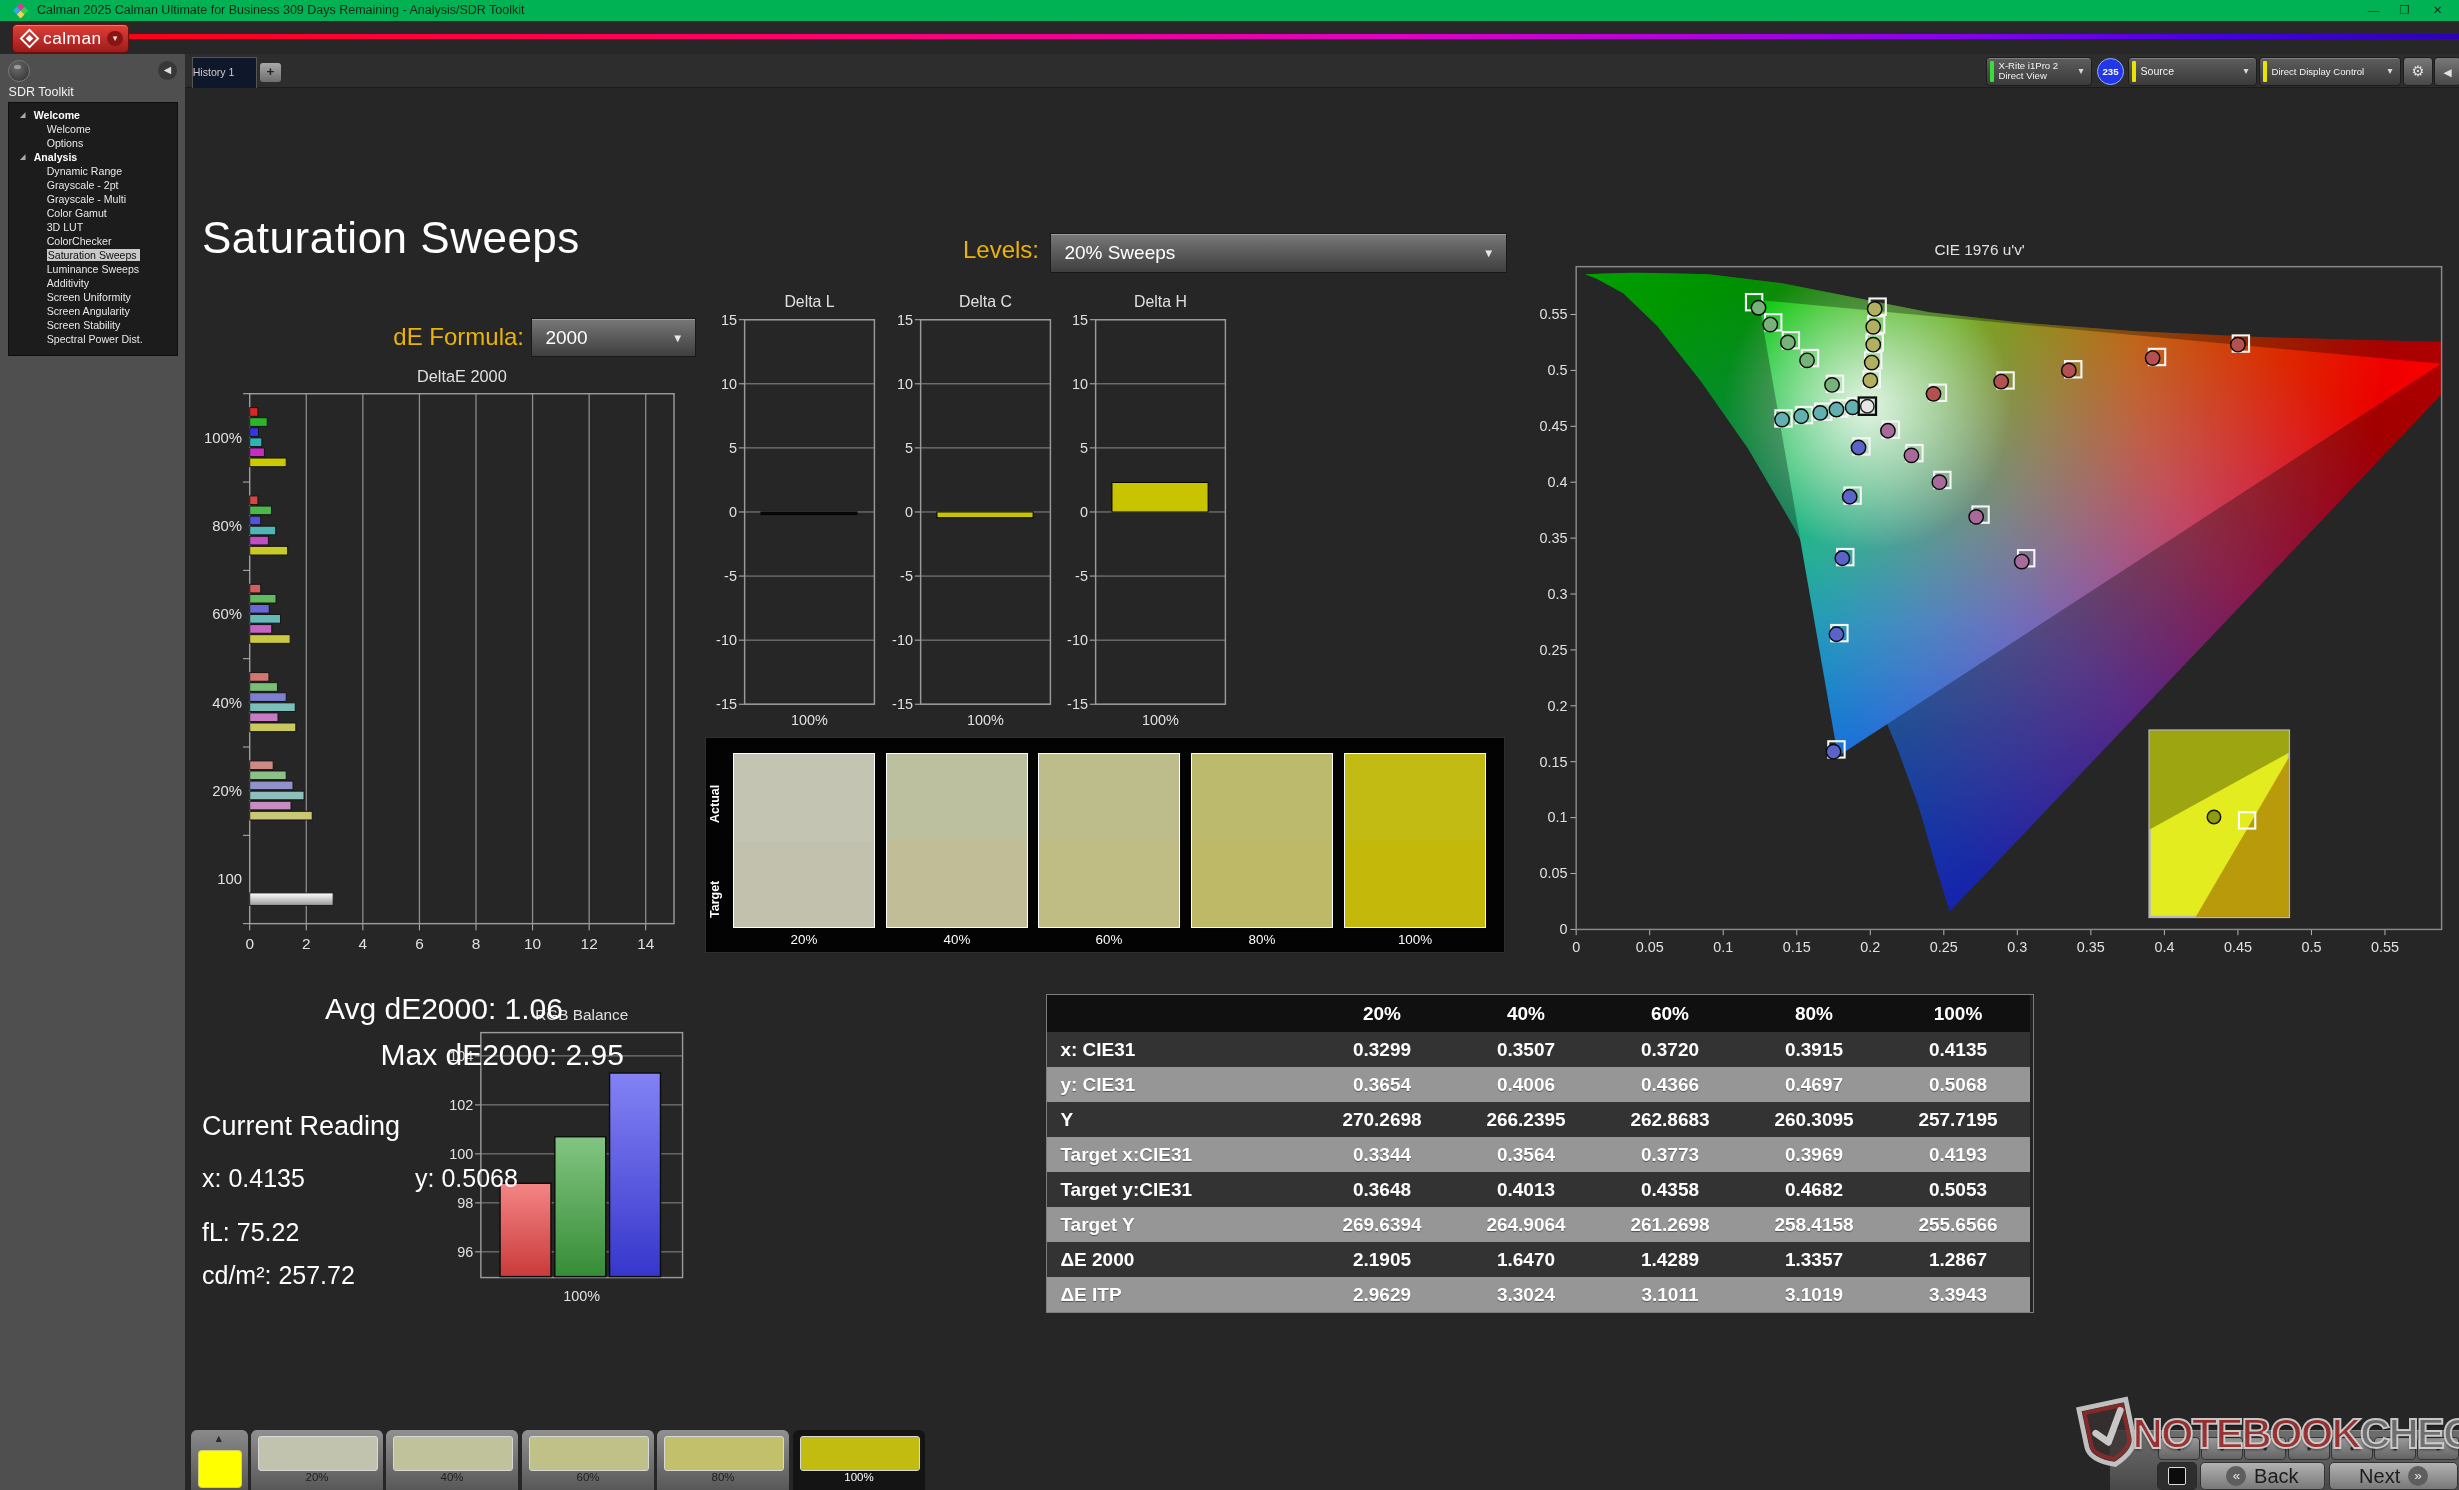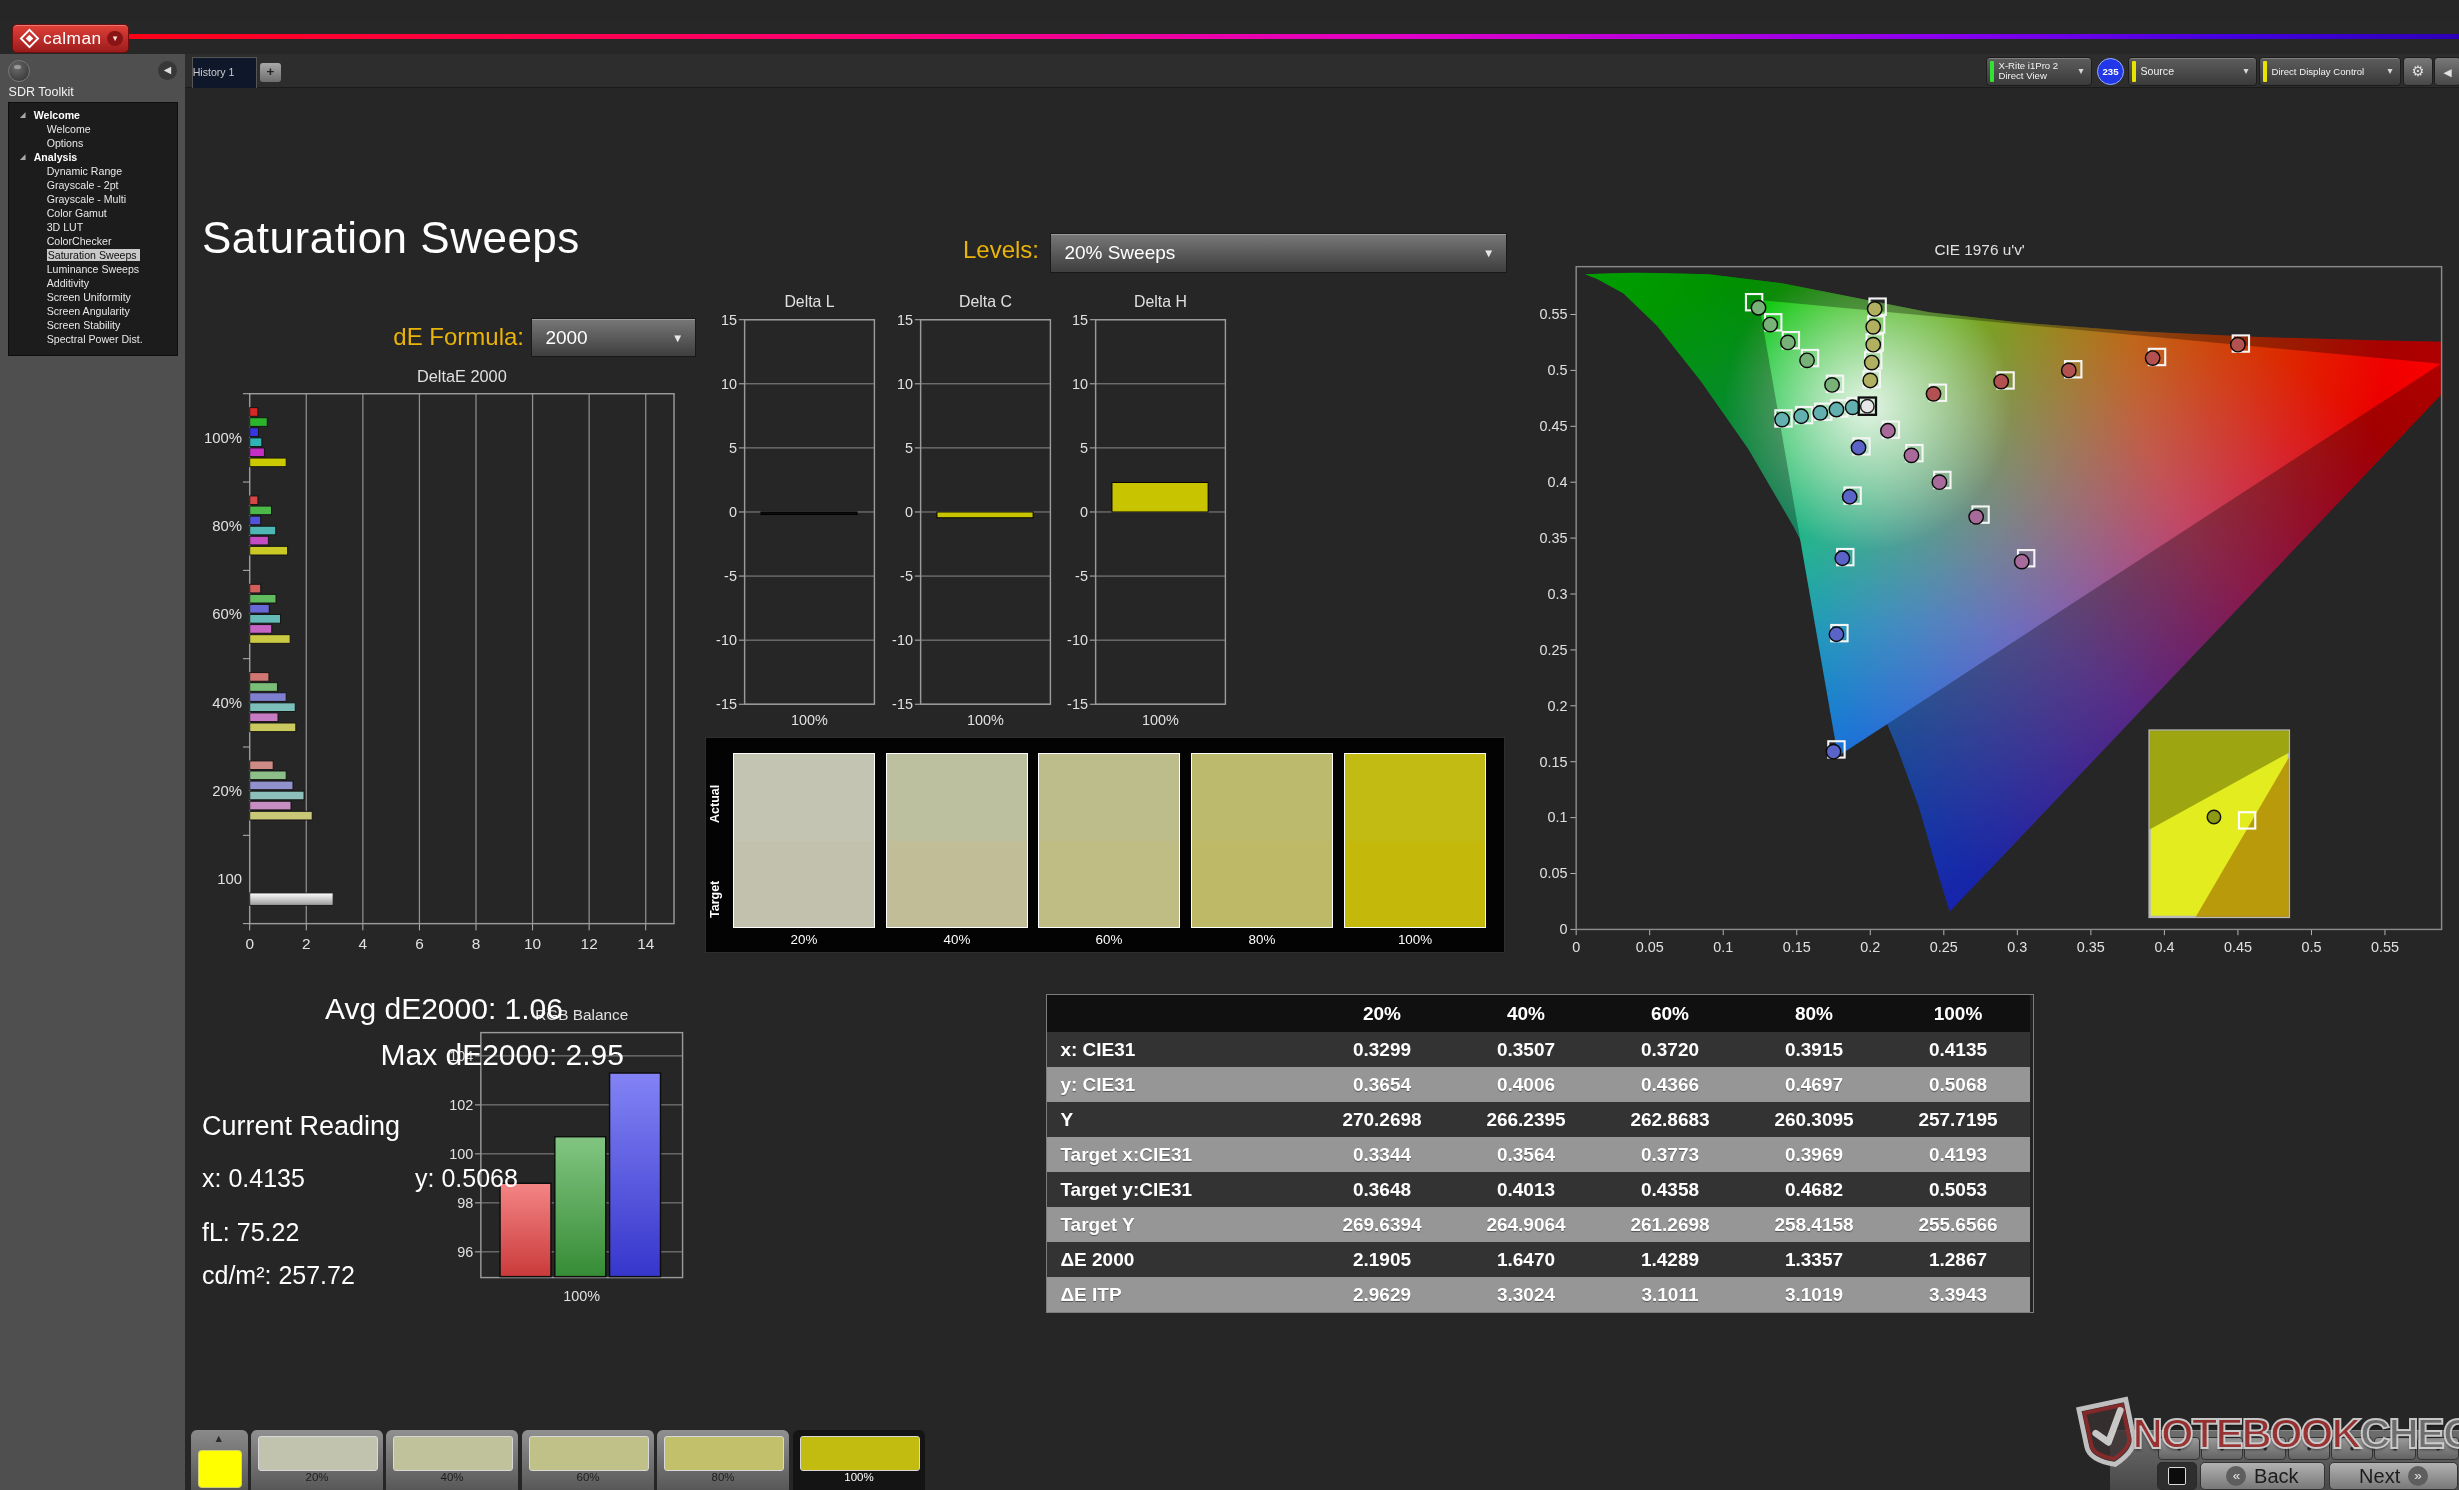--- a/index.html
+++ b/index.html
@@ -110,20 +110,32 @@
   .wmark{left:2073px;top:1395px;width:386px;height:77px;display:flex;align-items:center;opacity:.95;z-index:60;pointer-events:none;}
   .wmark .wtxt{font-size:42px;font-weight:900;letter-spacing:-1.9px;margin-left:-11.5px;white-space:nowrap;
        -webkit-text-stroke:1.9px #cfcfcf;text-shadow:0 1.9px 2.9px rgba(0,0,0,.5);}
   .wm1{color:#9b3030;} .wm2{color:#6f6f6f;}
 </style>
 </head>
 <body>
 
 <div id="app">
 
+  <div class="abs titlebar">
+    <svg style="left:11.5px;top:2.9px" width="17.3" height="15.4" viewBox="0 0 18 16">
+      <path d="M9 0 L13 4 L9 8 L5 4 Z" fill="#e6339a"></path>
+      <path d="M13 4 L17 8 L13 12 L9 8 Z" fill="#2fd14e"></path>
+      <path d="M5 4 L9 8 L5 12 L1 8 Z" fill="#3da0ff"></path>
+      <path d="M9 8 L13 12 L9 16 L5 12 Z" fill="#ffd23d"></path>
+    </svg>
+    <span class="ttext">Calman 2025 Calman Ultimate for Business 309 Days Remaining  - Analysis/SDR Toolkit</span>
+    <span class="winbtn" style="left:2361px">—</span>
+    <span class="winbtn" style="left:2392px">❐</span>
+    <span class="winbtn" style="left:2425px">✕</span>
+  </div>
 
   <div class="abs logobar">
     <div class="specline"></div>
     <div class="calmanbtn">
       <svg width="19" height="19" style="position:static;margin-left:7.7px" viewBox="0 0 20 20">
         <path d="M10 1 L19 10 L10 19 L1 10 Z" fill="none" stroke="#fff" stroke-width="2"></path>
         <path d="M10 6 L14 10 L10 14 L6 10 Z" fill="#fff"></path>
       </svg>
       <span class="word">calman</span>
       <span class="chev">▼</span>

